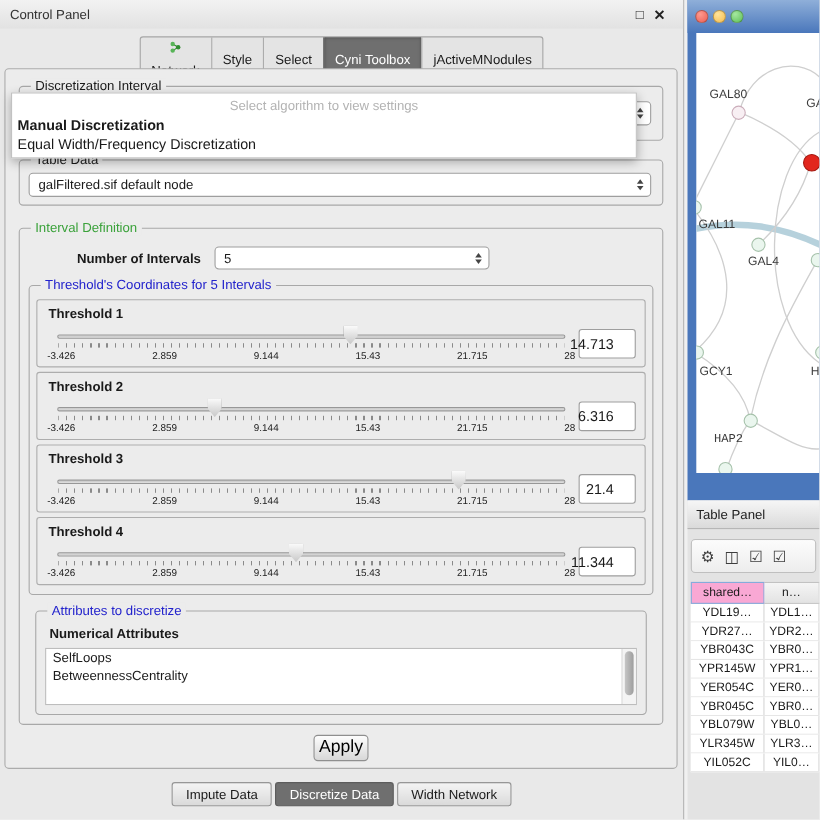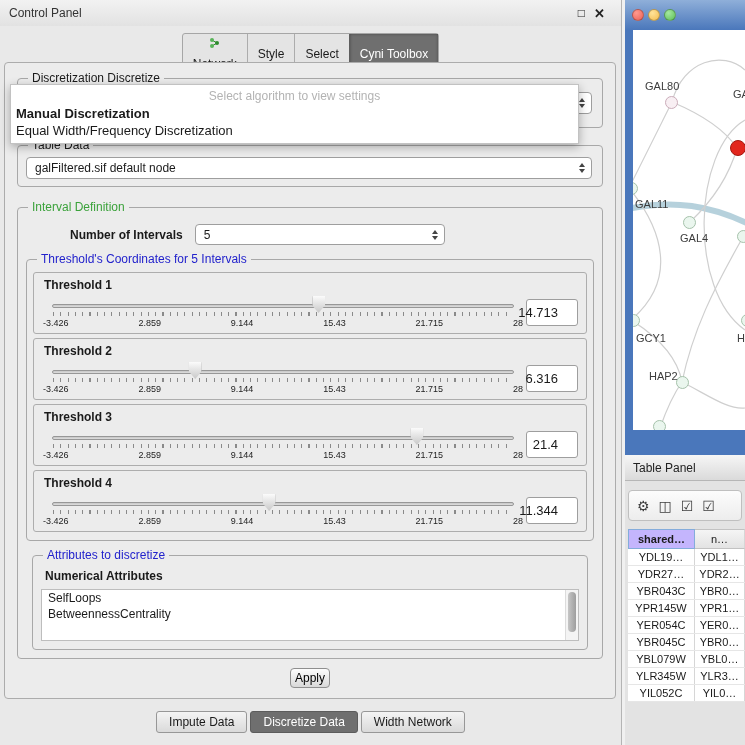--- a/index.html
+++ b/index.html
@@ -60,21 +60,21 @@
   .value-box{width:52px;height:27px;background:#fff;border:1px solid #9e9e9e;border-radius:3px;display:flex;align-items:center;justify-content:flex-end;padding:0 19px;font-size:13px;}
 
   .attr-group{margin:14px 8px 0;padding:13px 8px 8px;}
   .attr-label{font-size:12px;margin:0 0 6px 4px;}
   .listbox{position:relative;background:#fff;border:1px solid #bdbdbd;height:52px;overflow:hidden;}
   .list-item{font-size:12px;line-height:16px;padding-left:6px;}
   .vscroll{position:absolute;top:0;right:0;bottom:0;width:13px;background:#f4f4f4;border-left:1px solid #dcdcdc;}
   .vthumb{position:absolute;left:2px;top:2px;width:8px;height:40px;border-radius:4px;background:linear-gradient(90deg,#c6c6c6,#9e9e9e);}
 
   .apply-row{text-align:center;margin-top:9px;}
-  .apply-btn{font-family:inherit;font-size:12px;padding:2px 4px;border:1px solid #8f8f8f;border-radius:4px;background:linear-gradient(#fdfdfd,#d8d8d8);}
+  .apply-btn{font-family:inherit;font-size:16px;padding:2px 4px;border:1px solid #8f8f8f;border-radius:4px;background:linear-gradient(#fdfdfd,#d8d8d8);}
 
   .bottom-tabs{position:absolute;left:0;right:0;bottom:12px;display:flex;justify-content:center;gap:3px;}
   .btab{font-size:12px;padding:3px 12px;border:1px solid #979797;border-radius:3px;background:linear-gradient(#f4f4f4,#dadada);cursor:default;}
   .btab.selected{background:#6f6f6f;color:#fff;border-color:#5c5c5c;}
 
   
   .network-window{position:absolute;left:625px;top:0;width:120px;height:455px;background:#4a77bb;}
   .net-titlebar{height:30px;background:linear-gradient(#8fafd9,#4a77bb);display:flex;align-items:center;gap:4px;padding-left:7px;}
   .tl{width:12px;height:12px;border-radius:50%;display:inline-block;border:1px solid rgba(0,0,0,.25);}
   .tl.red{background:radial-gradient(circle at 35% 30%,#ff9a8f,#ec5f55);}
@@ -90,21 +90,21 @@
   
   .table-panel{position:absolute;left:625px;top:455px;width:120px;height:290px;background:#e3e3e3;}
   .tp-header{height:26px;background:linear-gradient(#f6f6f6,#dadada);border-bottom:1px solid #b6b6b6;display:flex;align-items:center;padding-left:8px;font-size:12px;color:#222;}
   .tp-toolbar{margin:9px 3px 8px;height:31px;border:1px solid #bfbfbf;border-radius:4px;background:linear-gradient(#fcfcfc,#ededed);display:flex;align-items:center;gap:9px;padding:0 8px;overflow:hidden;}
   .ticon{font-size:14px;color:#3d3d3d;}
   .ntable{margin-left:3px;width:117px;background:#fff;}
   .thead{display:flex;height:20px;}
   .tcell{display:flex;align-items:center;justify-content:center;overflow:hidden;white-space:nowrap;font-size:11px;border-right:1px solid #d6d6d6;}
   .c1{width:67px;}
   .c2{flex:1;}
-  .thead .c1{background:#c4b5fd;border:1px solid #84acdb;font-weight:bold;}
+  .thead .c1{background:#f9a8d4;border:1px solid #84acdb;}
   .thead .c2{background:linear-gradient(#f5f5f5,#e3e3e3);border-top:1px solid #c2c2c2;border-bottom:1px solid #c2c2c2;}
   .trow{display:flex;height:17px;border-bottom:1px solid #e6e6e6;background:#fff;}
 </style>
 </head>
 <body>
 
 <div class="control-panel">
 
   <div class="titlebar">
     <span class="title">Control Panel</span>
@@ -130,27 +130,30 @@
       </div>
       <div class="ttab">
           <span>Style</span>
         </div>
       <div class="ttab">
           <span>Select</span>
         </div>
       <div class="ttab selected">
           <span>Cyni Toolbox</span>
         </div>
+      <div class="ttab">
+          <span>jActiveMNodules</span>
+        </div>
     </div>
   </div>
 
   <div class="main-panel">
 
     <div class="group algo-group">
-      <span class="legend">Discretization Discretize</span>
+      <span class="legend">Discretization Interval</span>
       <div class="combo">
         <span class="combo-text"></span>
         <span class="stepper">
             <span class="arr up"></span>
             <span class="arr down"></span>
           </span>
       </div>
     </div>
 
     <div class="popup">
@@ -325,21 +328,21 @@
     <div class="nnode" style="left:-6px;top:284px;"></div>
     <div class="nnode" style="left:108px;top:284px;"></div>
     <div class="nnode" style="left:43px;top:346px;"></div>
     <div class="nnode" style="left:20px;top:390px;"></div>
     <div class="nlabel" style="left:12px;top:50px;">GAL80</div>
     <div class="nlabel" style="left:100px;top:58px;">GAL</div>
     <div class="nlabel" style="left:2px;top:168px;">GAL11</div>
     <div class="nlabel" style="left:47px;top:202px;">GAL4</div>
     <div class="nlabel" style="left:3px;top:302px;">GCY1</div>
     <div class="nlabel" style="left:104px;top:302px;">H</div>
-    <div class="nlabel" style="left:16px;top:340px;">HAP2</div>
+    <div class="nlabel" style="left:16px;top:364px;font-family:Liberation Mono, monospace;">HAP2</div>
   </div>
 </div>
 
 <div class="table-panel">
   <div class="tp-header">
     <span>Table Panel</span>
   </div>
   <div class="tp-toolbar">
     <span class="ticon">⚙</span>
     <span class="ticon">◫</span>

